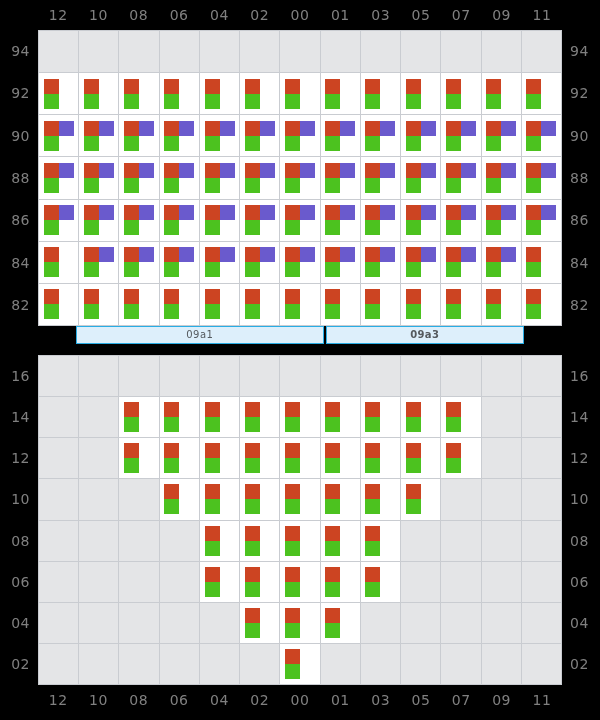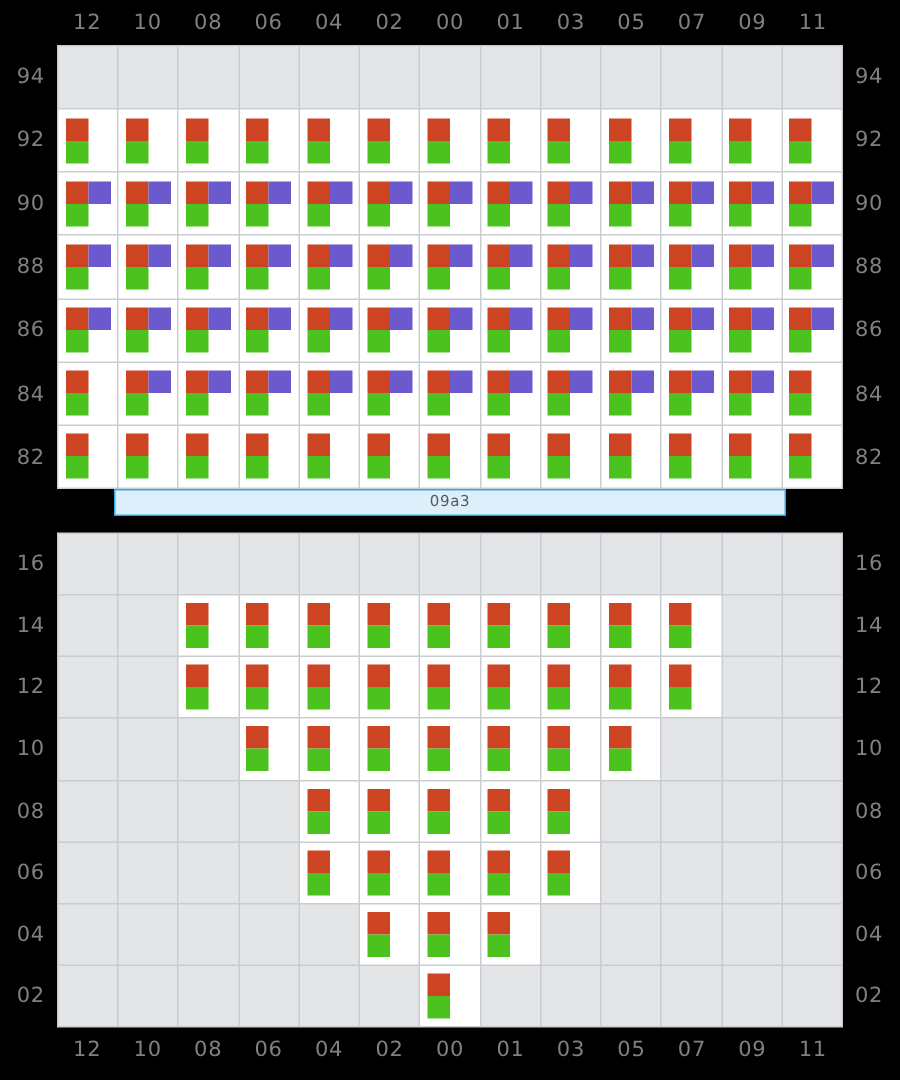--- a/index.html
+++ b/index.html
@@ -814,21 +814,22 @@
           <div class="ylabel right">90</div>
           <div class="ylabel right">88</div>
           <div class="ylabel right">86</div>
           <div class="ylabel right">84</div>
           <div class="ylabel right">82</div>
         </div>
       </div>
       <div class="group-band-wrap">
         <div style="width: 76px; flex: 0 0 76px;"></div>
         <div class="group-band">
-          <div class="group-bar" style="flex: 4 1 0px;">09a3</div>
+          <div class="group-bar" style="flex: 5 1 0px;">09a1</div>
+          <div class="group-bar" style="flex: 4 1 0px; font-weight: bold;">09a3</div>
         </div>
         <div style="width: 76px; flex: 0 0 76px;"></div>
       </div>
     </div>
     <div class="panel" style="top: 355px;">
       <div class="plot-wrap" style="height: 330px;">
         <div class="ylabels">
           <div class="ylabel left">16</div>
           <div class="ylabel left">14</div>
           <div class="ylabel left">12</div>

